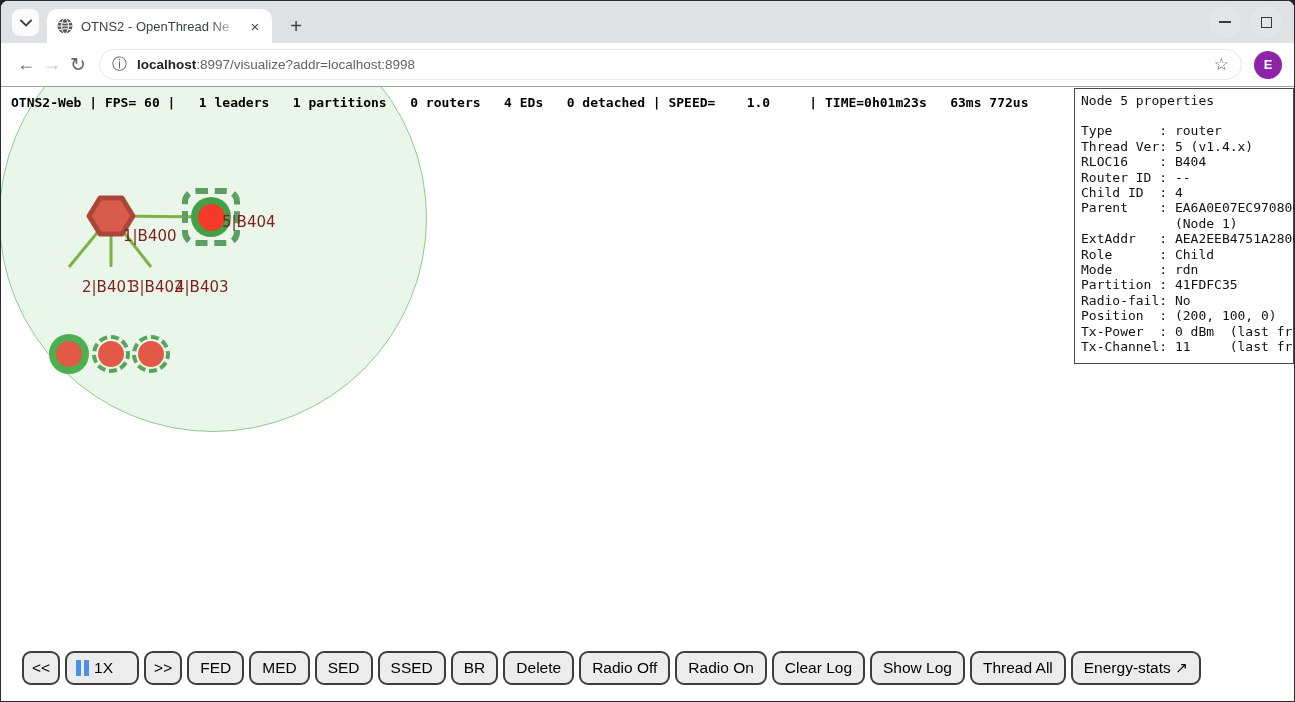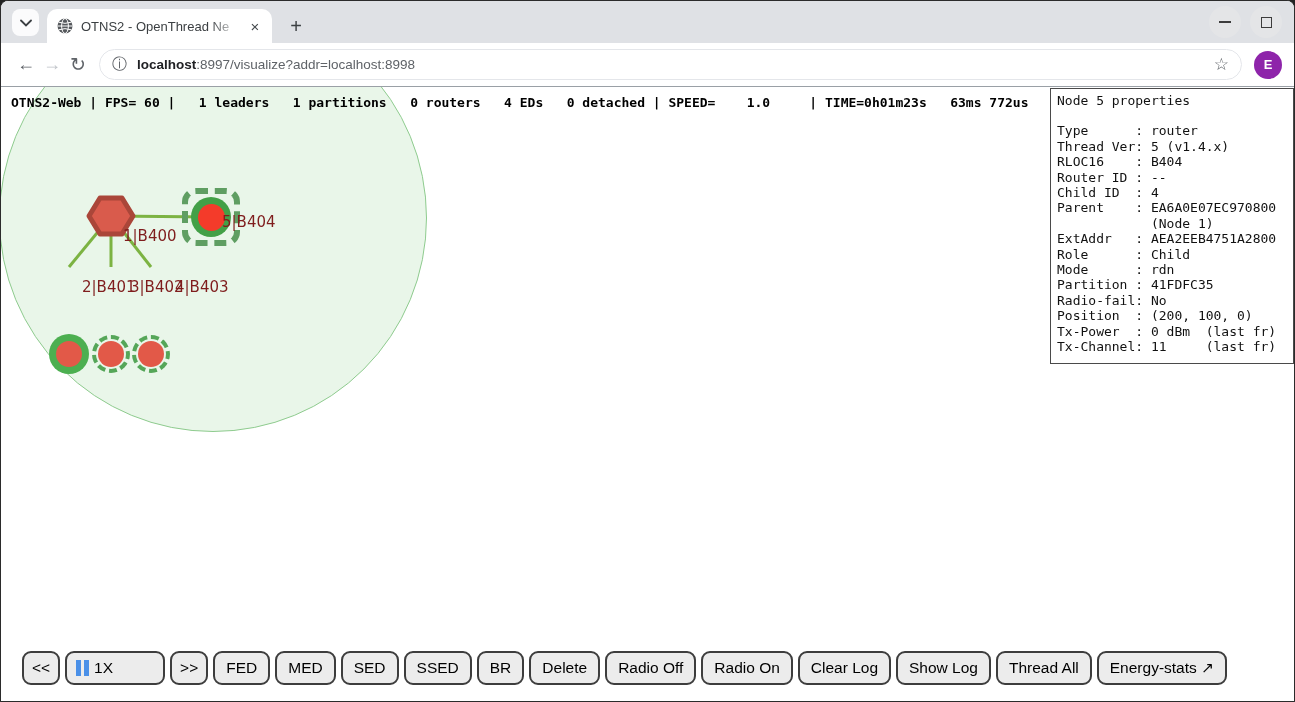--- a/index.html
+++ b/index.html
@@ -118,40 +118,40 @@
     font-family:"DejaVu Sans Mono", monospace; font-weight:bold;
     font-size:13px; color:#000; white-space:pre;
   }
   .status-line2 {
     position:absolute; left:10px; top:33px; z-index:6;
     font-size:12.5px; color:#2962cc; white-space:pre;
   }
 
   
   .props {
-    position:absolute; right:0; top:1px; width:244px; z-index:7;
+    position:absolute; right:0; top:1px; width:220px; z-index:7;
     background:#fff; border:1px solid #4a4a4a;
     font-family:"DejaVu Sans Mono", monospace; font-size:13px; line-height:15.4px;
     color:#111; padding:4px 6px 8px 6px;
   }
   .props pre { font:inherit; margin-top:15px; white-space:pre; }
 
   
   .sim-toolbar {
     position:absolute; left:21px; bottom:16px; z-index:8;
     display:flex; gap:5px; align-items:stretch;
   }
   .sim-btn {
     height:34px; background:#ececec; border:2px solid #3d3d3d; border-radius:9px;
     font-family:"Liberation Sans", sans-serif; font-size:15.5px; color:#000;
     display:flex; align-items:center; justify-content:center;
     padding:0 11px; white-space:nowrap; cursor:pointer;
   }
   .sim-btn.small { padding:0 8px; }
-  .sim-btn.speed { width:100px; justify-content:flex-start; padding-left:9px; }
+  .sim-btn.speed { width:74px; justify-content:flex-start; padding-left:9px; }
   .pause-icon { display:flex; gap:3px; margin-right:5px; }
   .pause-icon i { display:block; width:5px; height:16px; background:#4a90e8; }
 </style>
 </head>
 <body>
 
 <div class="window">
 
   <div class="tabstrip">
     <div class="tab-search">

